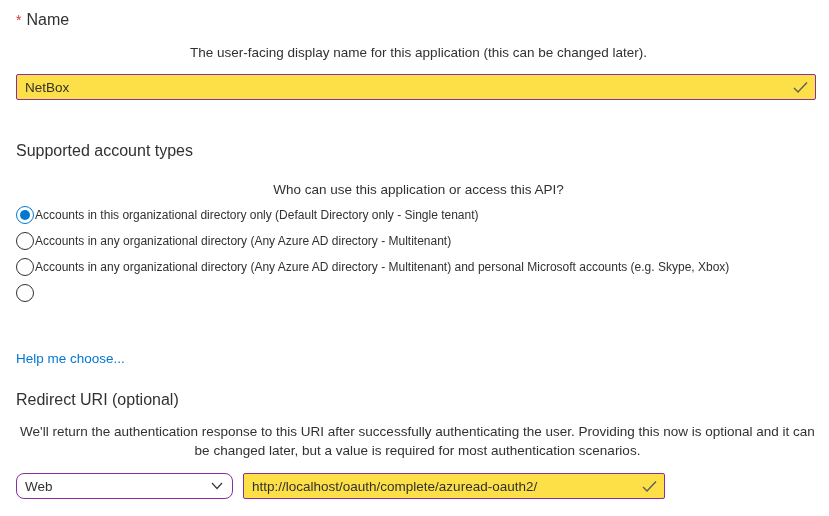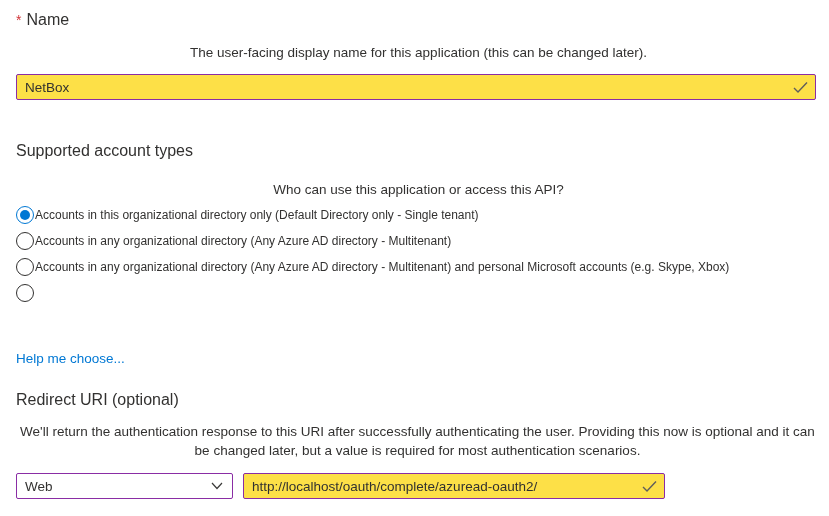--- a/index.html
+++ b/index.html
@@ -51,21 +51,21 @@
   .radio .dot{ width:10px; height:10px; border-radius:50%; background:transparent; }
   .radio-row.selected .radio{ border-color:var(--blue); }
   .radio-row.selected .radio .dot{ background:var(--blue); }
   .radio-label{ margin-left:1px; font-size:12px; color:var(--text); white-space:nowrap; }
 
   .link{ color:var(--blue); font-size:13.5px; text-decoration:none; cursor:pointer;margin-top:24px; }
 
   
   .dropdown{
     position:absolute; left:16px; top:473px; width:217px; height:26px;
-    border:1px solid var(--purple); border-radius:2px; background:#fff;
+    border:1px solid var(--purple); border-radius:8px; background:#fff;
     display:flex; align-items:center; justify-content:space-between;
     padding:0 9px 0 8px; font-size:13.5px; color:var(--text); cursor:pointer;gap:16px;
   }
   .chevron{ width:12px; height:8px; }
   .chevron polyline{ fill:none; stroke:#3b3a39; stroke-width:1.2; }
 </style>
 </head>
 <body>
 
 <div class="abs section-heading" style="left:16px; top:11px;">

